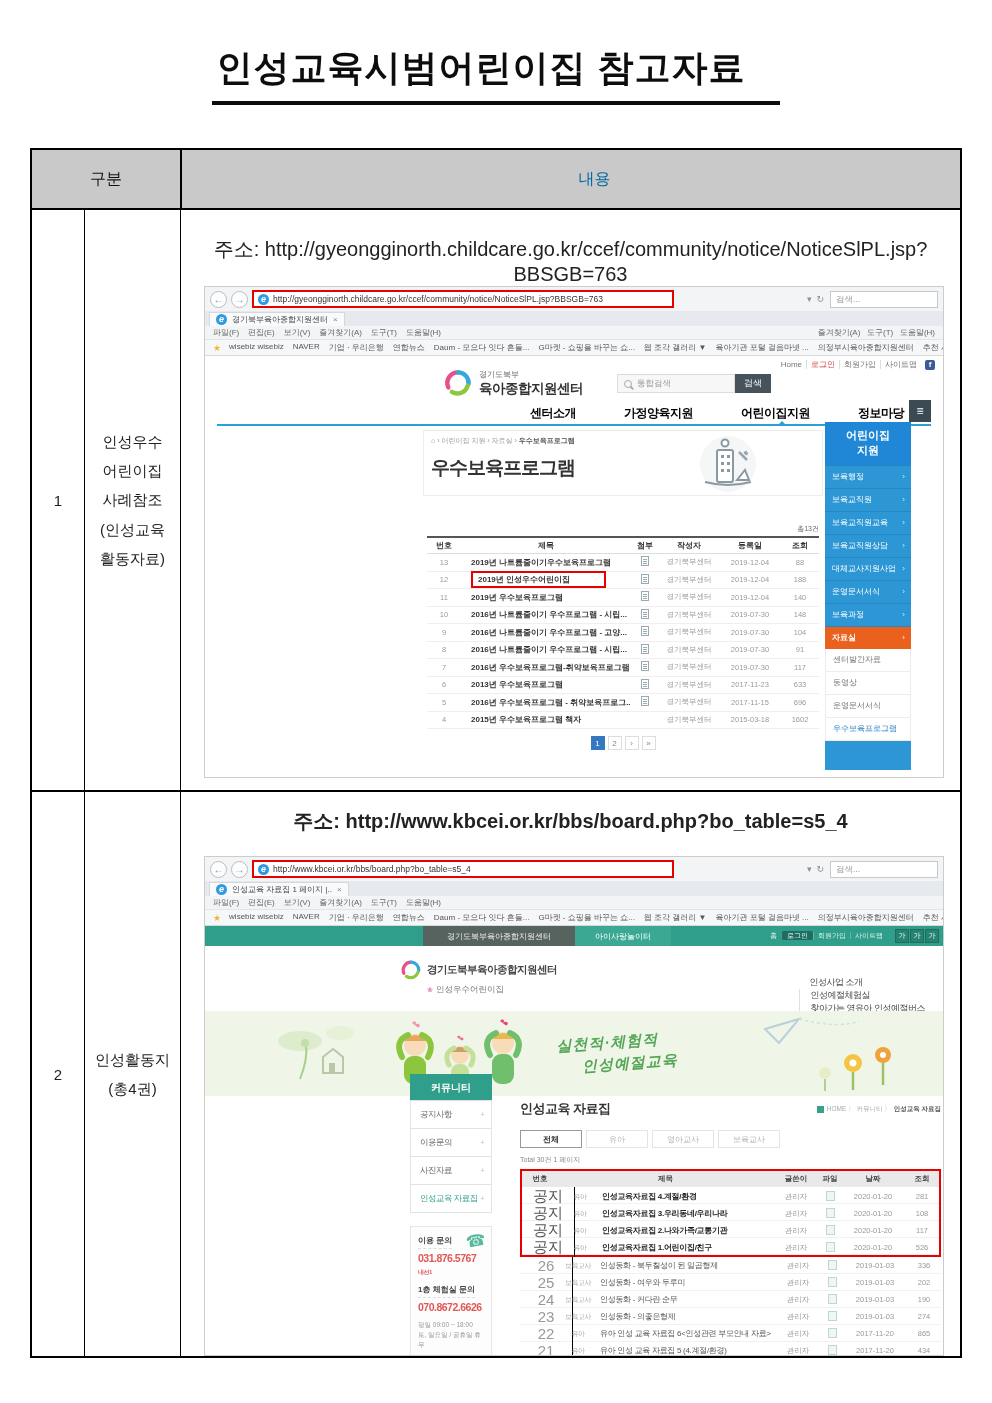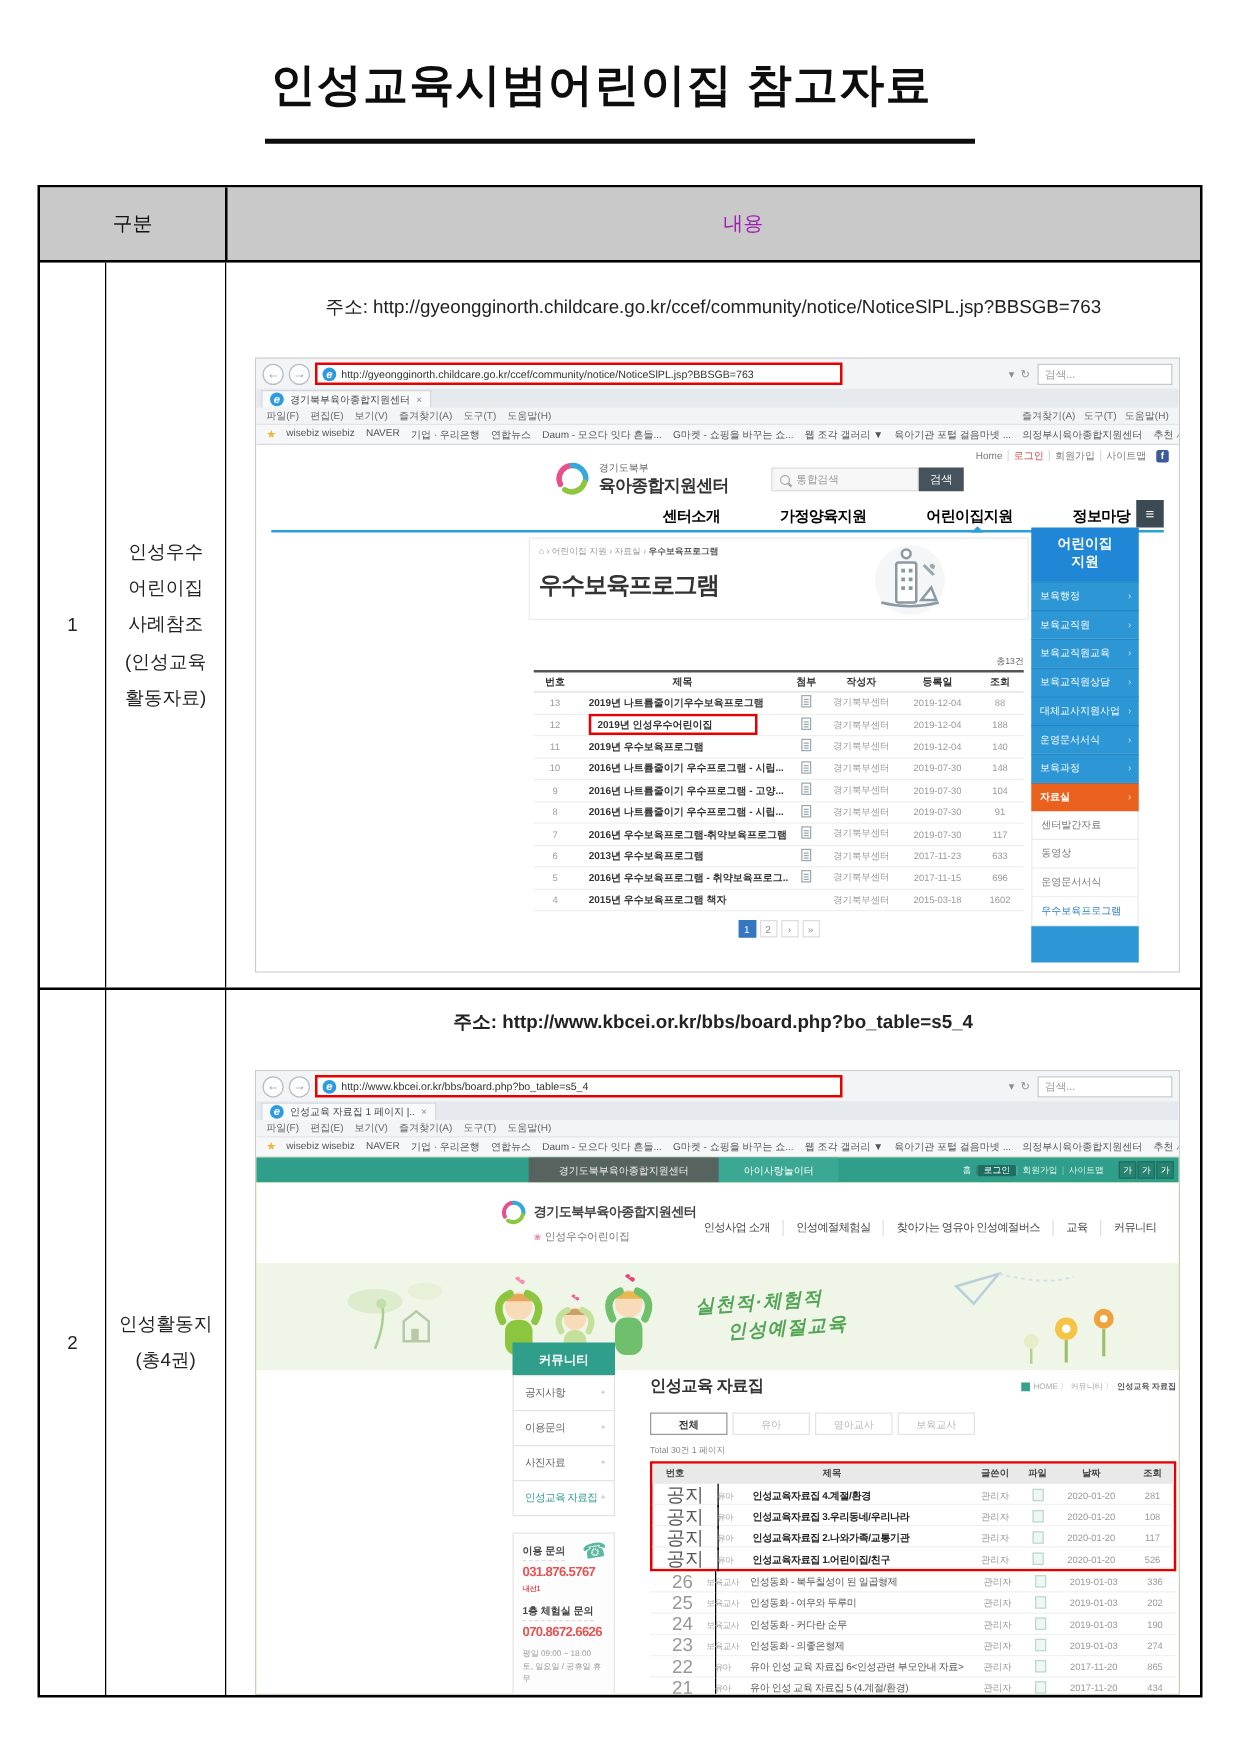--- a/index.html
+++ b/index.html
@@ -2,33 +2,33 @@
 <html><head>
 <meta charset="utf-8">
 <style>
   * { margin:0; padding:0; box-sizing:border-box; }
   html,body { width:992px; background:#fff; }
   body { height:1403px; position:relative; font-family:"Liberation Sans","DejaVu Sans",sans-serif; color:#222; }
 
   
   .doc-title { position:absolute; top:44px; left:0; width:100%; text-align:center; }
   .doc-title span { font-size:36px; font-weight:bold; letter-spacing:1px; color:#0d0d0d;
-                    border-bottom:4px solid #0d0d0d; padding:0 34px 23px 4px; }
+                    border-bottom:4px solid #0d0d0d; padding:0 34px 13px 4px; }
   .ref-table { position:absolute; left:30px; top:148px; width:932px; height:1210px; border:2px solid #000; background:#fff; }
   .t-header { display:flex; height:60px; background:#c9c9c9; border-bottom:2px solid #000; }
   .t-header .c1 { width:150px; border-right:2px solid #000; display:flex; align-items:center; justify-content:center; font-size:16px; color:#111; }
-  .t-header .c2 { flex:1; display:flex; align-items:center; justify-content:center; font-size:16px; color:#a21caf;padding-left:47px; }
+  .t-header .c2 { flex:1; display:flex; align-items:center; justify-content:center; font-size:16px; color:#0369a1;padding-left:47px; }
   .t-row { display:flex; border-bottom:2px solid #000; }
   .t-row:last-child { border-bottom:none; }
   .t-row .no  { width:53px; border-right:1.5px solid #000; display:flex; align-items:center; justify-content:center; font-size:15px; }
   .t-row .lab { width:96px; border-right:1.5px solid #000; display:flex; align-items:center; justify-content:center;
                 text-align:center; font-size:15px; white-space:pre-line; line-height:1.95; color:#222; }
   .t-row .cont { flex:1; position:relative; }
   .row1 { height:582px; } .row2 { height:564px; }
-  .url-line { position:absolute; left:0; right:0; text-align:center; font-size:15px; color:#222; }
+  .url-line { position:absolute; left:0; right:0; text-align:center; font-size:20px; color:#222; }
   .row1 .url-line { top:26px; } .row2 .url-line { top:16px;font-weight:bold; }
   .shot { position:absolute; left:23px; width:740px; border:1px solid #ccc; background:#fff; overflow:hidden; }
   .shot1 { top:76px; height:492px; } .shot2 { top:64px; height:500px; }
 
   
   .chrome { background:#f2f4f6; }
   .addr-row { height:24px; display:flex; align-items:center; padding:0 5px; gap:4px; }
   .navbtn { width:17px; height:17px; border-radius:50%; border:1px solid #b9bec4; color:#8a9197; font-size:10px;
             line-height:15px; text-align:center; background:#fdfdfd; flex:0 0 auto; }
   .addr-box { width:422px; height:18px; border:2px solid #e60000; background:#fff; display:flex; align-items:center; padding:0 4px; gap:4px; }
@@ -119,21 +119,21 @@
   .s2-tutil .it + .it { border-left:1px solid rgba(255,255,255,.25); }
   .s2-tutil .hot { background:#1d6e60; padding:1px 5px; border-radius:2px; color:#fff; }
   .s2-fonts { position:absolute; right:4px; top:3px; display:flex; gap:1px; }
   .s2-fonts span { width:14px; height:14px; background:#26836f; color:#fff; font-size:7px; display:flex;
                    align-items:center; justify-content:center; border:1px solid #1d6e60; }
   .s2-head { position:absolute; top:20px; left:0; right:0; height:65px; background:#fff; }
   .s2-logo { position:absolute; left:195px; top:13px; }
   .s2-logo .l1 { display:flex; align-items:center; gap:5px; font-size:10.5px; font-weight:bold; color:#444; letter-spacing:-0.5px; }
   .s2-logo .l2 { margin-left:27px; font-size:8.5px; color:#777; margin-top:3px; }
   .s2-logo .l2::before { content:"❀"; color:#e77fb0; font-size:7px; margin-right:3px; }
-  .s2-nav { position:absolute; right:8px; top:30px; display:flex; align-items:flex-start; font-size:9px; color:#444; }
+  .s2-nav { position:absolute; right:8px; top:30px; display:flex; align-items:flex-start; font-size:9px; color:#444;flex-direction:column; }
   .s2-nav .it { padding:0 10px; letter-spacing:-0.5px; }
   .s2-nav .it + .it { border-left:1px solid #e0e0e0; }
   .s2-banner { position:absolute; top:85px; left:0; right:0; height:85px; background:#eff6e8; overflow:hidden; }
   .s2-btxt { position:absolute; left:352px; top:20px; color:#55a556; font-size:15px; font-weight:bold; font-style:italic;
              transform:rotate(-4deg); line-height:1.45; letter-spacing:1px; }
   .s2-btxt .ln2 { margin-left:24px; }
   .s2-content { position:absolute; top:170px; left:0; right:0; bottom:0; background:#fff; }
   .s2-side { position:absolute; left:205px; top:-22px; width:82px; }
   .s2-sh { height:27px; background:#2f9e8a; color:#fff; font-size:10px; font-weight:bold; display:flex;
            align-items:center; justify-content:center; }

